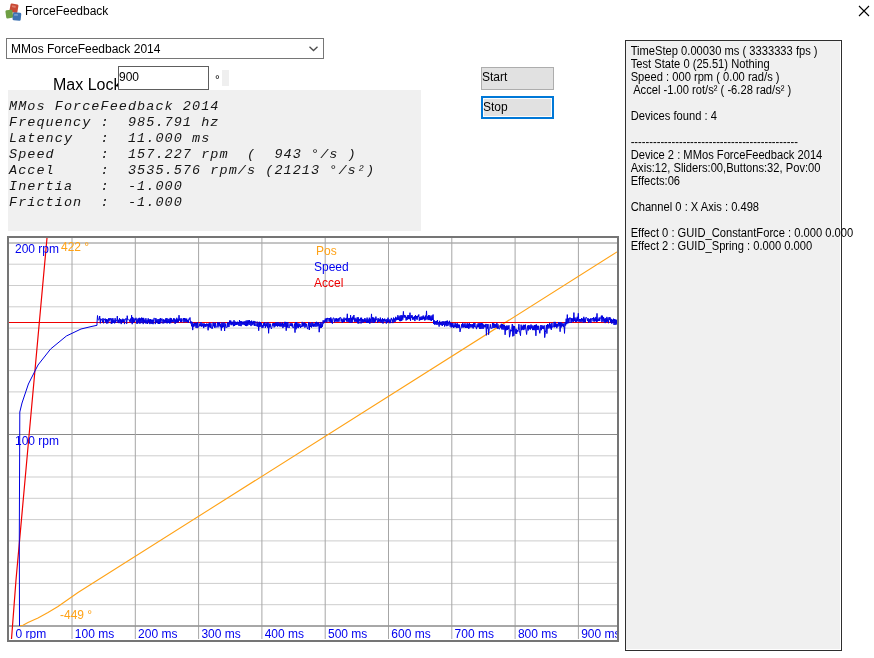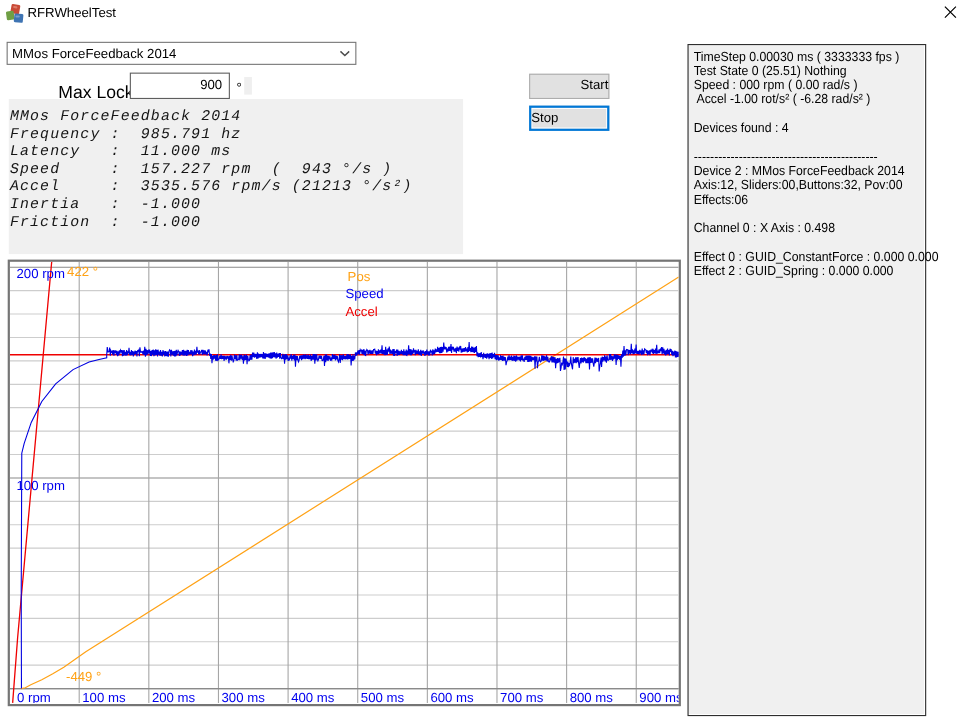--- a/index.html
+++ b/index.html
@@ -10,46 +10,46 @@
 #rpanel pre{margin:0;font:12px "Liberation Sans",sans-serif;line-height:13px;color:#000;padding:4px 0 0 5px;transform:scaleX(0.93);transform-origin:left top}
 </style></head>
 <body>
 <svg class="abs" style="left:3px;top:2px" width="19" height="19" xmlns="http://www.w3.org/2000/svg">
  <rect x="7" y="2" width="8" height="8.5" rx="1.2" transform="rotate(10 11 6)" fill="#c94a36"></rect>
  <rect x="2.8" y="8" width="7" height="8.2" rx="1.2" transform="rotate(-8 6.3 12)" fill="#6f9f44"></rect>
  <rect x="9.8" y="10.5" width="8.2" height="8" rx="1.2" transform="rotate(6 14 14.5)" fill="#3f74b3"></rect>
  <rect x="8.6" y="3.6" width="4" height="2" rx="1" transform="rotate(10 11 6)" fill="#e0816f" opacity="0.9"></rect>
  <rect x="11" y="12" width="4" height="1.8" rx="0.9" fill="#7fa3cf" opacity="0.9"></rect>
 </svg>
-<div class="abs" style="left:25px;top:4px;font-size:12px;color:#000">RFRWheelTest</div>
+<div class="abs" style="left:25px;top:4px;font-size:12px;color:#000">ForceFeedback</div>
 <svg class="abs" style="left:858px;top:5px" width="12" height="12" xmlns="http://www.w3.org/2000/svg">
  <path d="M1,1 L11,11 M11,1 L1,11" stroke="#000" stroke-width="1.1"></path>
 </svg>
 
 <div class="abs" style="left:6px;top:38px;width:316px;height:19px;border:1px solid #767676;background:#fff">
  <div class="abs" style="left:4px;top:3px;font-size:12px">MMos ForceFeedback 2014</div>
  <svg class="abs" style="right:5px;top:7px" width="9" height="6" xmlns="http://www.w3.org/2000/svg">
       <path d="M0.5,0.7 L4.5,4.5 L8.5,0.7" stroke="#4c4c4c" stroke-width="1.3" fill="none"></path>
     </svg>
 </div>
 
 <div class="abs" style="left:53px;top:76px;font-size:16px">Max Lock</div>
-<div class="abs" style="left:118px;top:66px;width:83px;height:19px;border:1px solid #5e5e5e;background:#fff;text-align:right;font-size:12px;padding:3px 6px 0 0">900</div>
+<div class="abs" style="left:118px;top:66px;width:83px;height:19px;border:1px solid #5e5e5e;background:#fff;text-align:left;font-size:12px;padding:3px 6px 0 0">900</div>
 <div class="abs" style="left:215px;top:73px;font-size:12px">°</div>
 <div class="abs" style="left:222px;top:70px;width:7px;height:16px;background:#efefef"></div>
 
 <pre class="abs" id="info">MMos ForceFeedback 2014
 Frequency :  985.791 hz
 Latency   :  11.000 ms
 Speed     :  157.227 rpm  (  943 °/s )
 Accel     :  3535.576 rpm/s (21213 °/s²)
 Inertia   :  -1.000
 Friction  :  -1.000</pre>
 
-<div class="abs" style="left:481px;top:67px;width:71px;height:19px;border:1px solid #adadad;background:#e1e1e1;text-align:right;font-size:12px;padding-top:2px">Start</div>
+<div class="abs" style="left:481px;top:67px;width:71px;height:19px;border:1px solid #adadad;background:#e1e1e1;text-align:left;font-size:12px;padding-top:2px">Start</div>
 <div class="abs" style="left:481px;top:96px;width:69px;height:17px;border:2px solid #0078d7;background:#e1e1e1;box-shadow:inset 0 0 0 1px #fdfdfd;text-align:left;font-size:12px;padding-top:2px">Stop</div>
 
 <div class="abs" id="rpanel">
     <pre>TimeStep 0.00030 ms ( 3333333 fps )
 Test State 0 (25.51) Nothing
 Speed : 000 rpm ( 0.00 rad/s )
  Accel -1.00 rot/s² ( -6.28 rad/s² )
 
 Devices found : 4
 

